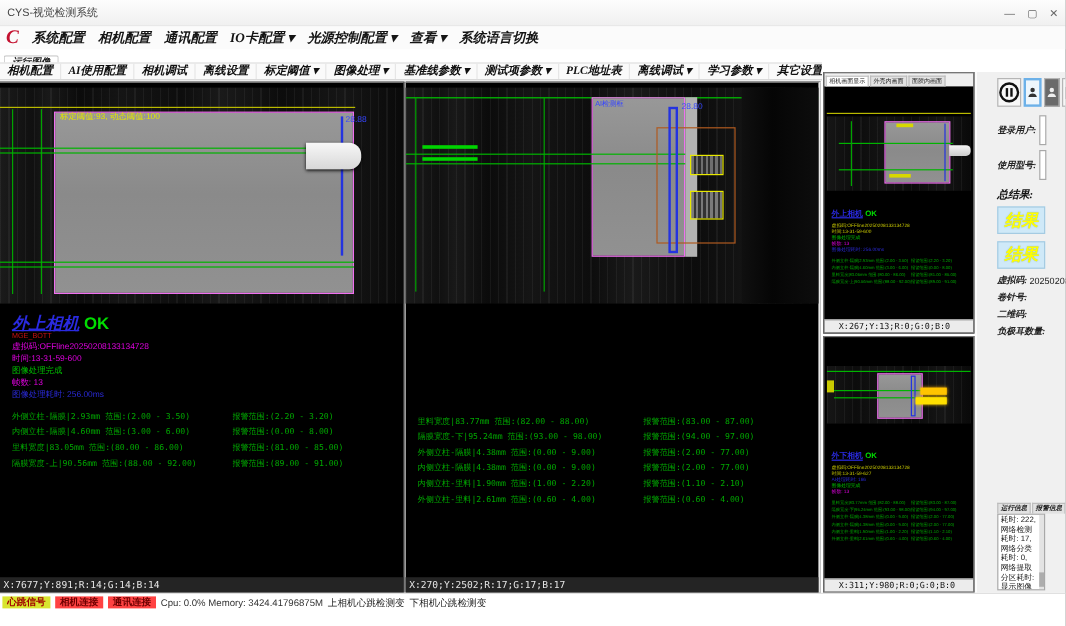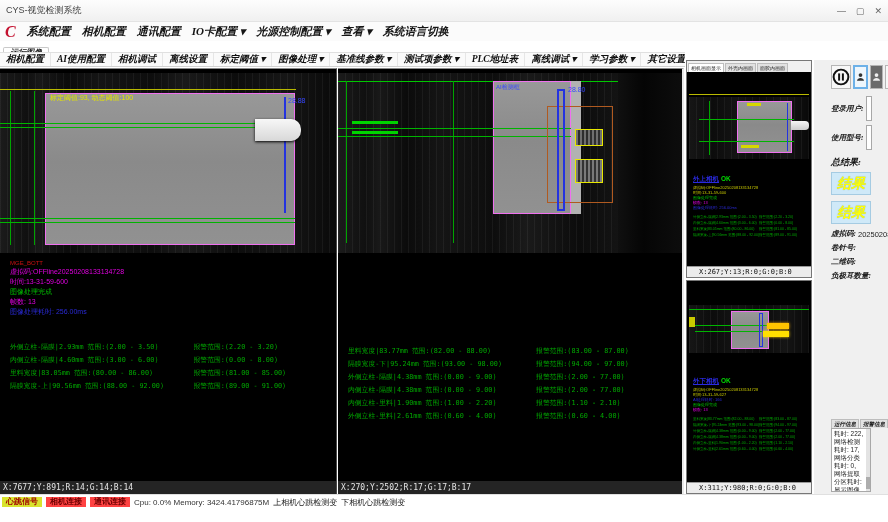--- a/index.html
+++ b/index.html
@@ -153,20 +153,23 @@
       <div class="abs txt-y" style="left:50px;top:21px">标定阈值:93, 动态阈值:100</div>
       <div class="abs hl" style="left:0;width:295px;top:50px"></div>
       <div class="abs hl" style="left:0;width:295px;top:54px"></div>
       <div class="abs hl" style="left:0;width:295px;top:145px"></div>
       <div class="abs hl" style="left:0;width:295px;top:149px"></div>
       <div class="abs" style="left:284px;top:24px;width:2px;height:116px;background:#2433e0"></div>
       <div class="abs txt-b" style="left:288px;top:24px">28.88</div>
       <div class="abs" style="left:255px;top:46px;width:46px;height:22px;background:linear-gradient(#f7f7f7,#d8d8d8);border-radius:0 10px 10px 0;box-shadow:0 1px 3px #000"></div>
     </div>
     <div class="cam-info" style="top:192px">
+      <div>
+        <span class="cam-title">外上相机</span><span class="cam-ok">OK</span>
+      </div>
       <div class="cam-tag">MGE_BOTT</div>
       <div class="iline c-mag">虚拟码:OFFline20250208133134728</div>
       <div class="iline c-mag">时间:13-31-59-600</div>
       <div class="iline c-grn">图像处理完成</div>
       <div class="iline c-mag">帧数: 13</div>
       <div class="iline c-blu">图像处理耗时: 256.00ms</div>
     </div>
     <div class="cam-rows mono" style="top:272px">
       <div class="mrow">
           <span class="mm">外侧立柱-隔膜|2.93mm 范围:(2.00 - 3.50)</span>

